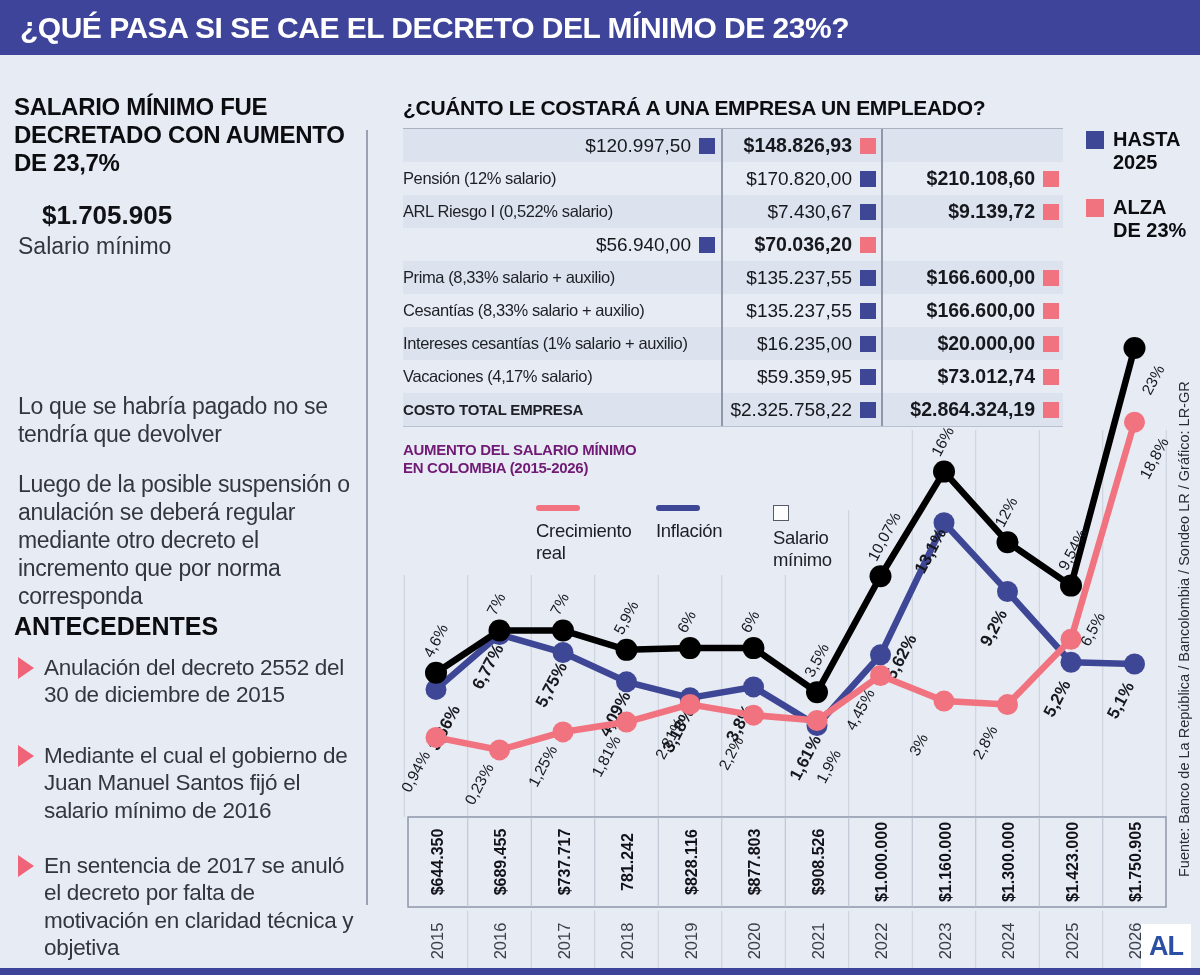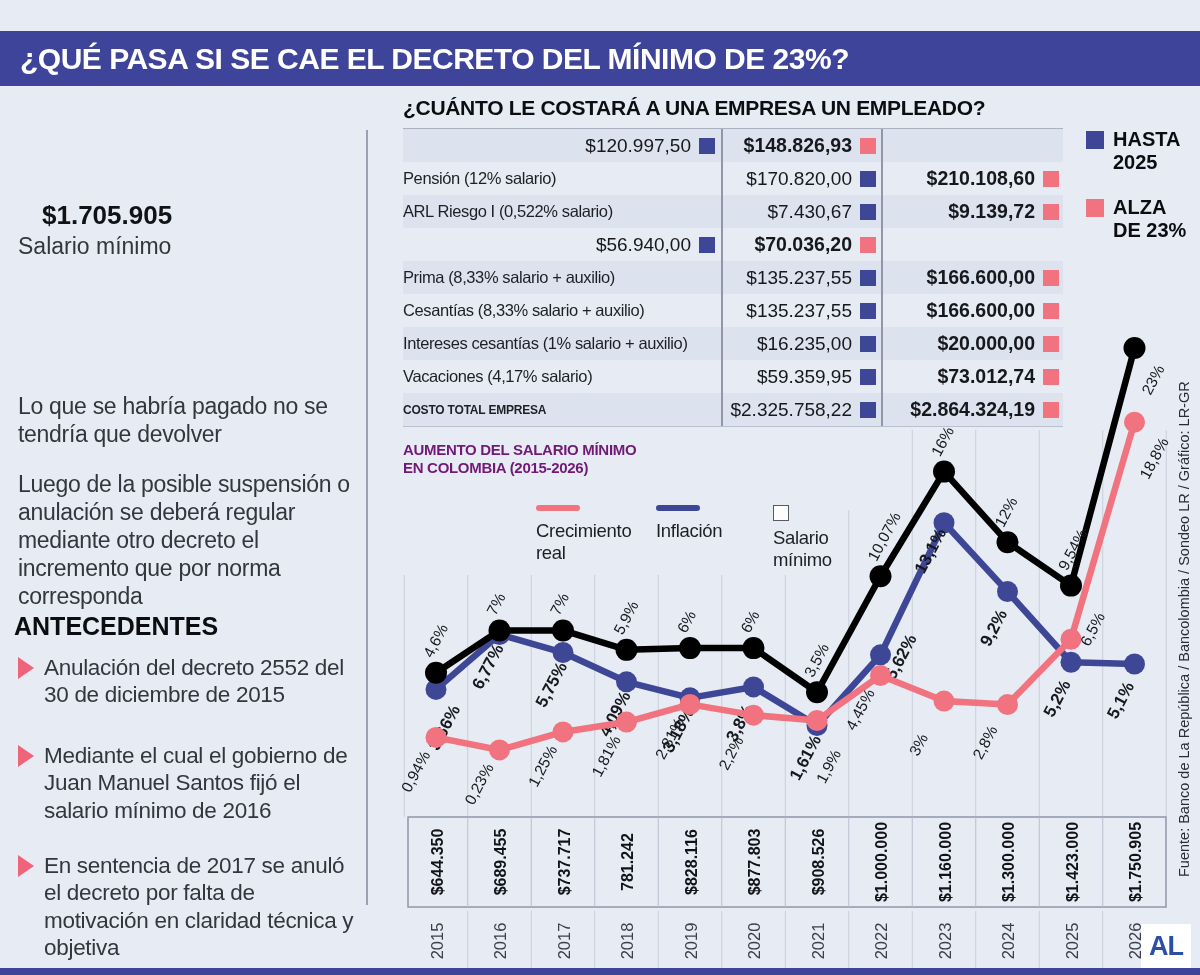--- a/index.html
+++ b/index.html
@@ -1,19 +1,19 @@
 <!DOCTYPE html>
 <html><head>
 <meta charset="utf-8">
 <style>
   html,body{margin:0;padding:0;}
   body{font-family:"Liberation Sans",sans-serif;background:#cfd6e4;}
   .canvas{position:relative;width:1200px;height:975px;background:#e7ebf4;overflow:hidden;margin:0 auto;}
   
-  .topbar{position:absolute;left:0;top:0;width:1200px;height:55px;background:#3d4499;display:flex;align-items:center;margin-top:31px;}
+  .topbar{position:absolute;left:0;top:0;width:1200px;height:55px;background:#3d4499;display:flex;align-items:center;}
   .topbar .title{color:#fff;font-weight:bold;font-size:30px;letter-spacing:-0.5px;padding-left:20px;white-space:nowrap;}
   .botbar{position:absolute;left:0;bottom:0;width:1200px;height:7px;background:#3d4499;}
   
   .sidebar{position:absolute;left:14px;top:0;width:352px;height:975px;}
   .sb-head{position:absolute;left:0;top:93px;width:350px;font-weight:bold;font-size:24px;line-height:1.17;color:#0c0d10;letter-spacing:-0.3px;}
   .stat-v{font-weight:bold;font-size:26px;color:#101216;margin-left:24px;}
   .stat-l{font-size:23px;color:#33363c;margin-top:2px;}
   .stat1{position:absolute;left:4px;top:200px;}
   .stat2{position:absolute;left:4px;top:272px;}
   .para{position:absolute;left:4px;width:345px;font-size:23px;line-height:1.22;color:#33363c;letter-spacing:-0.3px;}
@@ -29,21 +29,21 @@
   .cost-title{font-weight:bold;font-size:21px;color:#0c0d10;letter-spacing:-0.3px;padding-bottom:8px;border-bottom:1px solid #aab1c0;}
   .cost-rows{position:relative;border-bottom:1px solid #b9c0cf;}
   .crow{display:grid;grid-template-columns:316px 161px 183px;height:33px;align-items:center;}
   .crow.alt{background:#dce3ef;}
   .clabel{font-size:16.5px;letter-spacing:-0.4px;color:#1d1f24;white-space:nowrap;overflow:hidden;}
   .cval{display:flex;justify-content:flex-end;align-items:center;font-size:19px;color:#16181d;white-space:nowrap;}
   .cval.v2 span{font-weight:bold;font-size:19.5px;}
   .sq{display:inline-block;width:16px;height:16px;margin-left:8px;margin-right:4px;}
   .sq.b{background:#3d4796;}
   .sq.p{background:#f0737f;}
-  .crow.total .clabel{font-weight:bold;font-size:12px;letter-spacing:-0.2px;}
+  .crow.total .clabel{font-weight:bold;font-size:15px;letter-spacing:-0.2px;}
   .colsep{position:absolute;top:0;bottom:0;width:1.5px;background:#8f97a8;}
   .cs1{left:318px;}.cs2{left:478px;}
   
   .cl-item{position:absolute;left:1086px;display:flex;gap:9px;}
   .cl1{top:128px;}.cl2{top:196px;}
   .cl-sq{flex:0 0 auto;width:18px;height:18px;margin-top:3px;}
   .cl-txt{font-weight:bold;font-size:20px;line-height:1.15;color:#0c0d10;width:82px;}
   
   .chart-title{position:absolute;left:403px;top:441px;font-weight:bold;font-size:15px;line-height:1.2;color:#701a75;letter-spacing:-0.3px;}
   .leg-item{position:absolute;top:505px;}
@@ -64,20 +64,21 @@
 </head>
 <body>
 
 <div class="canvas">
 
   <div class="topbar">
     <div class="title">¿QUÉ PASA SI SE CAE EL DECRETO DEL MÍNIMO DE 23%?</div>
   </div>
 
   <div class="sidebar">
+    <div class="sb-head">SALARIO MÍNIMO FUE DECRETADO CON AUMENTO DE 23,7%</div>
     <div class="stat1">
       <div class="stat-v">$1.705.905</div>
       <div class="stat-l">Salario mínimo</div>
     </div>
     <div class="para p1">Lo que se habría pagado no se tendría que devolver</div>
     <div class="para p2">Luego de la posible suspensión o anulación se deberá regular mediante otro decreto el incremento que por norma corresponda</div>
     <div class="ant-title">ANTECEDENTES</div>
     <div class="bullet b1">
       <span class="tri"></span>
       <span>Anulación del decreto 2552 del 30 de diciembre de 2015</span>

